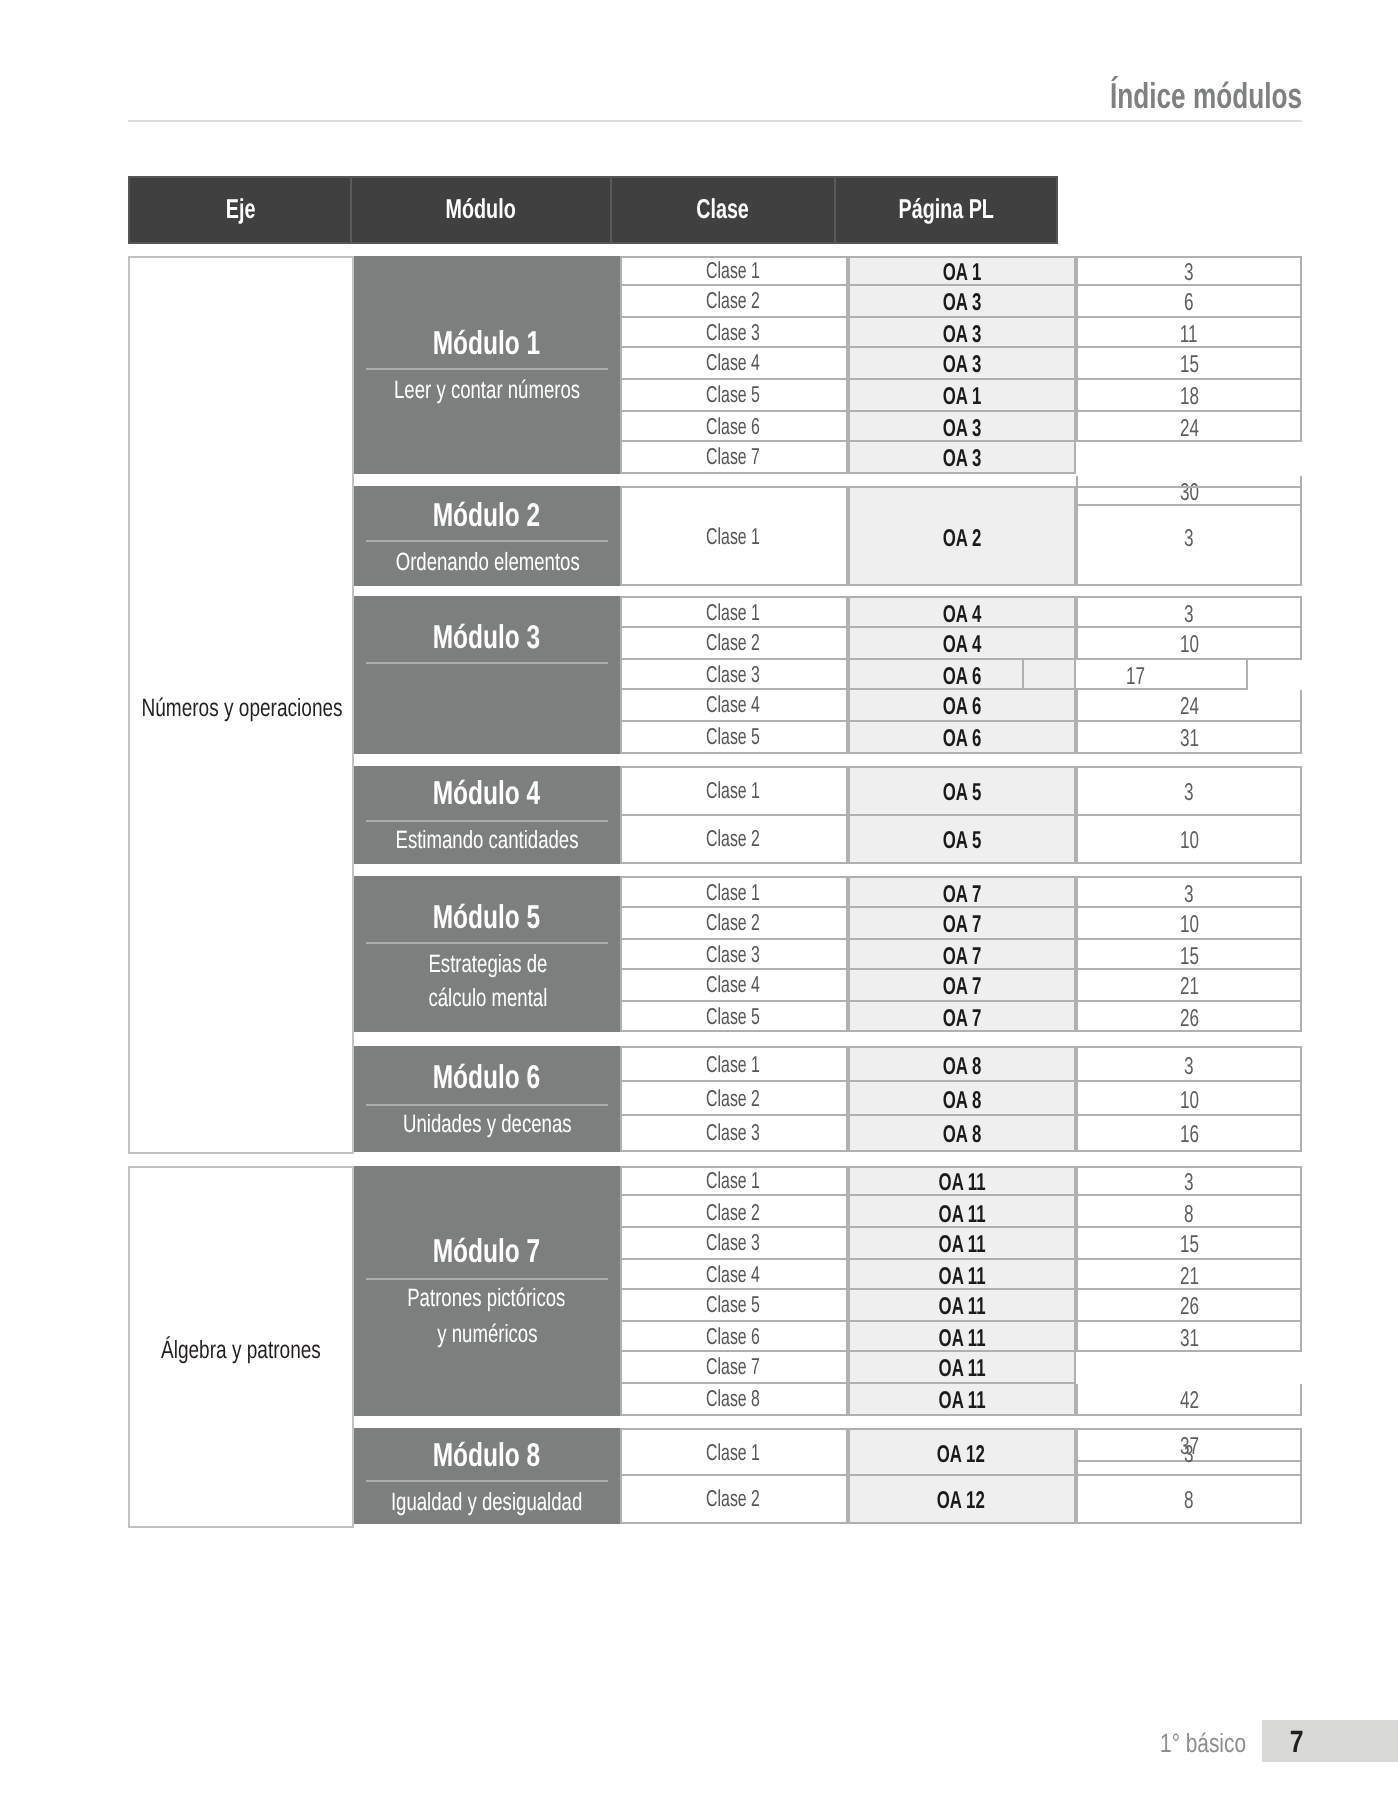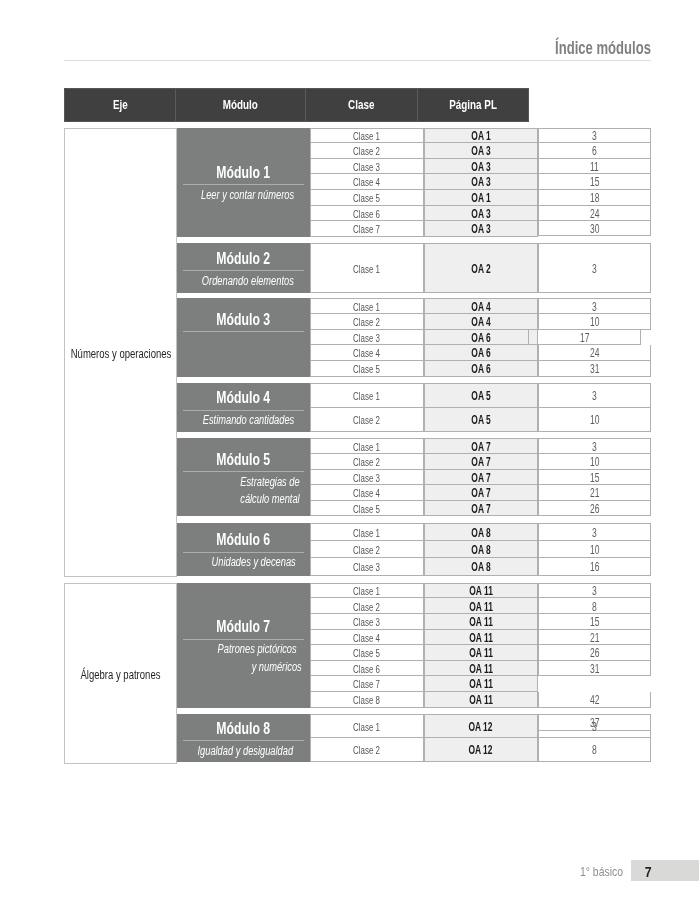--- a/index.html
+++ b/index.html
@@ -37,21 +37,21 @@
   .eje span{font-size:12.5px;line-height:13px;color:#231f20;white-space:nowrap;
      display:inline-block;transform:scaleX(0.762);}
 
   
   .modcell{position:absolute;background:#7d7f7f;box-sizing:border-box;
      color:#ffffff;overflow:hidden;}
   .modtitle{position:absolute;left:0;width:100%;text-align:center;
      font-size:16.5px;font-weight:bold;line-height:16px;white-space:nowrap;}
   .modtitle span{display:inline-block;transform:scaleX(0.742);}
   .modrule{position:absolute;left:6.25px;width:120.5px;height:1px;background:#aaacad;}
-  .modsub{position:absolute;left:0;width:100%;font-size:12.5px;line-height:17.35px;text-align:right;font-style:italic;}
+  .modsub{position:absolute;left:0;width:100%;font-size:12.5px;line-height:17.35px;text-align:center;}
   .modsub div{white-space:nowrap;}
   .modsub span{display:inline-block;transform:scaleX(0.744);}
 
   
   .cell{position:absolute;box-sizing:border-box;display:flex;align-items:center;
      justify-content:center;border:1px solid #b0b0b0;border-top:none;overflow:hidden;
      padding-top:1.5px;}
   .cell span{display:inline-block;white-space:nowrap;}
   .c-clase span{font-size:11.5px;color:#555658;transform:scaleX(0.69);}
   .c-oa{background:#efefef;}
@@ -152,21 +152,21 @@
         </div>
         <div class="cell c-pag" style="left: 473.6px; top: 77.855px; width: 113.4px; height: 15.571px;">
           <span>24</span>
         </div>
         <div class="cell c-clase" style="left: 246px; top: 93.426px; width: 113.6px; height: 15.571px;">
           <span>Clase 7</span>
         </div>
         <div class="cell c-oa" style="left: 359.6px; top: 93.426px; width: 114px; height: 15.571px;">
           <span>OA 3</span>
         </div>
-        <div class="cell c-pag" style="left: 473.6px; top: 93px; width: 113.4px; height: 15.571px;">
+        <div class="cell c-pag" style="left: 473.6px; top: 110px; width: 113.4px; height: 15.571px;">
           <span>30</span>
         </div>
         <div class="modcell" style="left: 113px; top: 115.7px; width: 133px; height: 49.3px;">
           <div class="modtitle" style="top: 6.55px;"><span>Módulo 2</span></div>
           <div class="modrule" style="top: 26.85px;"></div>
           <div class="modsub" style="top: 29.55px;">
             <div><span>Ordenando elementos</span></div>
           </div>
         </div>
         <div class="cell c-clase" style="left: 246px; top: 115.7px; width: 113.6px; height: 49.3px; border-top: 1px solid rgb(176, 176, 176);">
@@ -199,21 +199,21 @@
         </div>
         <div class="cell c-pag" style="left: 473.6px; top: 186.36px; width: 113.4px; height: 15.66px;">
           <span>10</span>
         </div>
         <div class="cell c-clase" style="left: 246px; top: 202.02px; width: 113.6px; height: 15.66px;">
           <span>Clase 3</span>
         </div>
         <div class="cell c-oa" style="left: 359.6px; top: 202.02px; width: 114px; height: 15.66px;">
           <span>OA 6</span>
         </div>
-        <div class="cell c-pag" style="left: 464px; top: 202.02px; width: 113.4px; height: 15.66px;">
+        <div class="cell c-pag" style="left: 447px; top: 202.02px; width: 113.4px; height: 15.66px;">
           <span>17</span>
         </div>
         <div class="cell c-clase" style="left: 246px; top: 217.68px; width: 113.6px; height: 15.66px;">
           <span>Clase 4</span>
         </div>
         <div class="cell c-oa" style="left: 359.6px; top: 217.68px; width: 114px; height: 15.66px;">
           <span>OA 6</span>
         </div>
         <div class="cell c-pag" style="left: 473.6px; top: 217.68px; width: 113.4px; height: 15.66px;">
           <span>24</span>

